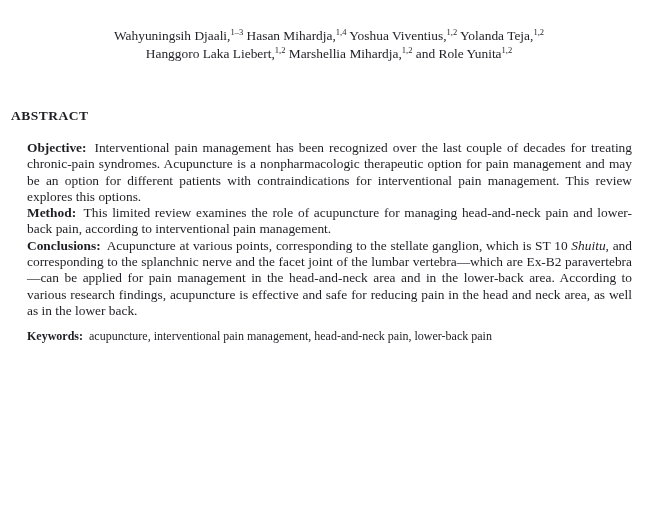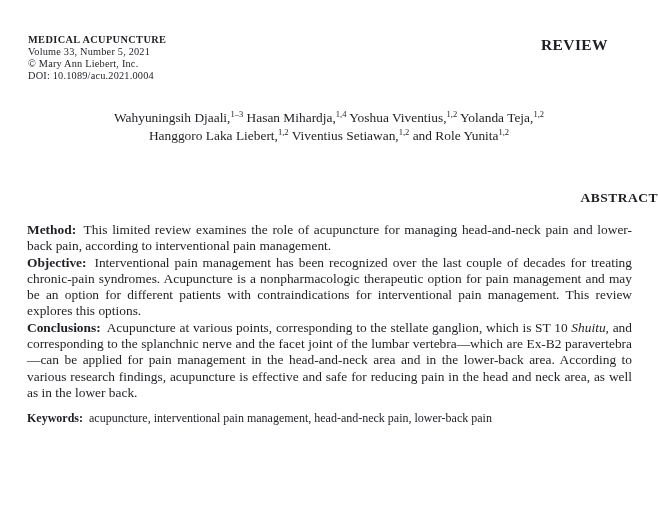--- a/index.html
+++ b/index.html
@@ -52,21 +52,21 @@
     font-size: 13.4px;
     line-height: 17.5px;
   }
   .authors sup, .abstract sup {
     font-size: 8.5px;
     line-height: 0;
     vertical-align: super;
   }
   .abstract-heading {
     margin: 46px 0 0 0;
-    text-align: right;
+    text-align: left;
     font-size: 13.5px;
     font-weight: bold;
     letter-spacing: 0.5px;
     padding-left: 11px;
   }
   .abstract-body {
     margin: 16px 26px 0 27px;
     font-size: 13.4px;
     line-height: 16.3px;
     text-align: justify;
@@ -82,39 +82,30 @@
     margin: 9px 26px 0 27px;
     font-size: 12px;
     line-height: 16.3px;
   }
 </style>
 </head>
 <body>
 
 <div class="page">
 
-  <div class="masthead">
-    <div class="journal-block">
-      <div class="journal-name">MEDICAL ACUPUNCTURE</div>
-      <div>Volume 33, Number 5, 2021</div>
-      <div>© Mary Ann Liebert, Inc.</div>
-      <div>DOI: 10.1089/acu.2021.0004</div>
-    </div>
-    <div class="article-type">REVIEW</div>
-  </div>
 
 
   <div class="authors">
     <div><span>Wahyuningsih Djaali,</span><sup>1–3</sup><span> Hasan Mihardja,</span><sup>1,4</sup><span> Yoshua Viventius,</span><sup>1,2</sup><span> Yolanda Teja,</span><sup>1,2</sup></div>
-    <div><span>Hanggoro Laka Liebert,</span><sup>1,2</sup><span> Viventius Setiawan,</span><sup>1,2</sup><span> and Role Yunita</span><sup>1,2</sup></div>
+    <div><span>Hanggoro Laka Liebert,</span><sup>1,2</sup><span> Marshellia Mihardja,</span><sup>1,2</sup><span> and Role Yunita</span><sup>1,2</sup></div>
   </div>
 
   <h2 class="abstract-heading">ABSTRACT</h2>
 
   <div class="abstract abstract-body">
+    <p><span class="lead">Objective:</span><span> Interventional pain management has been recognized over the last couple of decades for treating chronic-pain syndromes. Acupuncture is a nonpharmacologic therapeutic option for pain management and may be an option for different patients with contraindications for interventional pain management. This review explores this options.</span></p>
     <p><span class="lead">Method:</span><span> This limited review examines the role of acupuncture for managing head-and-neck pain and lower-back pain, according to interventional pain management.</span></p>
-    <p><span class="lead">Objective:</span><span> Interventional pain management has been recognized over the last couple of decades for treating chronic-pain syndromes. Acupuncture is a nonpharmacologic therapeutic option for pain management and may be an option for different patients with contraindications for interventional pain management. This review explores this options.</span></p>
     <p><span class="lead">Conclusions:</span><span> Acupuncture at various points, corresponding to the stellate ganglion, which is ST 10 </span><i>Shuitu</i><span>, and corresponding to the splanchnic nerve and the facet joint of the lumbar vertebra—which are Ex-B2 paravertebra—can be applied for pain management in the head-and-neck area and in the lower-back area. According to various research findings, acupuncture is effective and safe for reducing pain in the head and neck area, as well as in the lower back.</span></p>
   </div>
 
   <p class="keywords"><span class="lead">Keywords:</span><span> acupuncture, interventional pain management, head-and-neck pain, lower-back pain</span></p>
 
 </div>
 
 </body></html>

